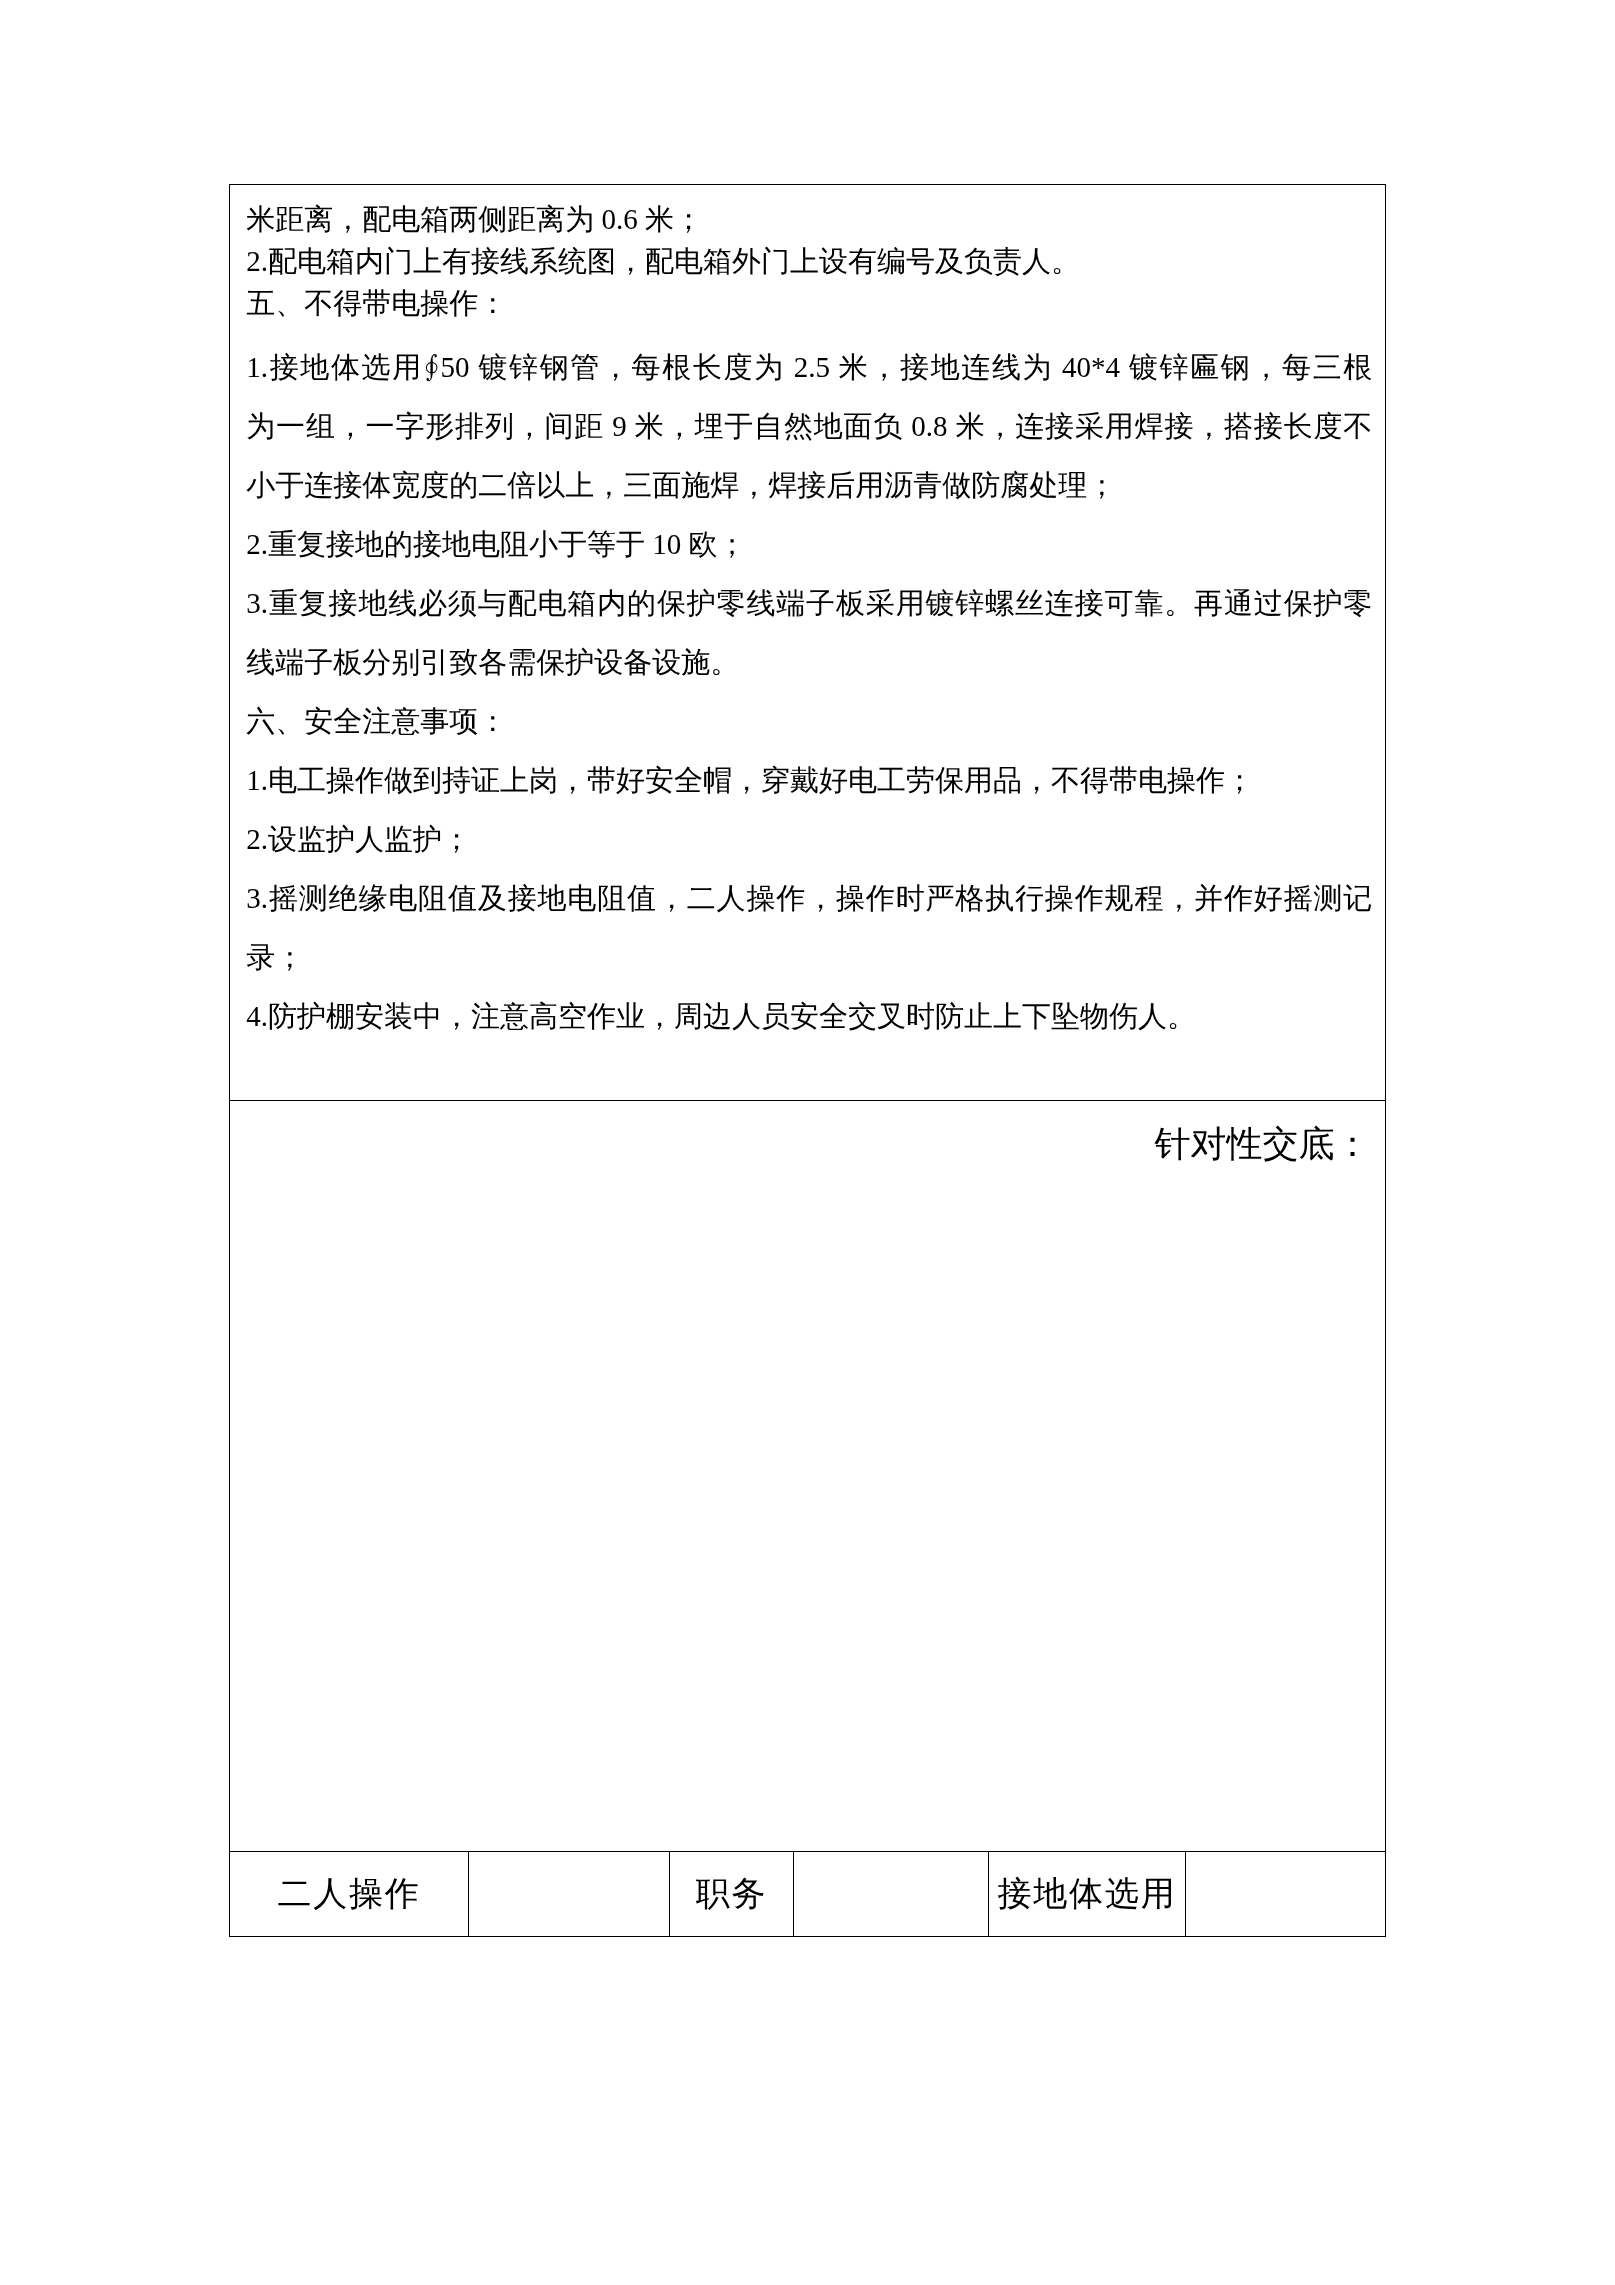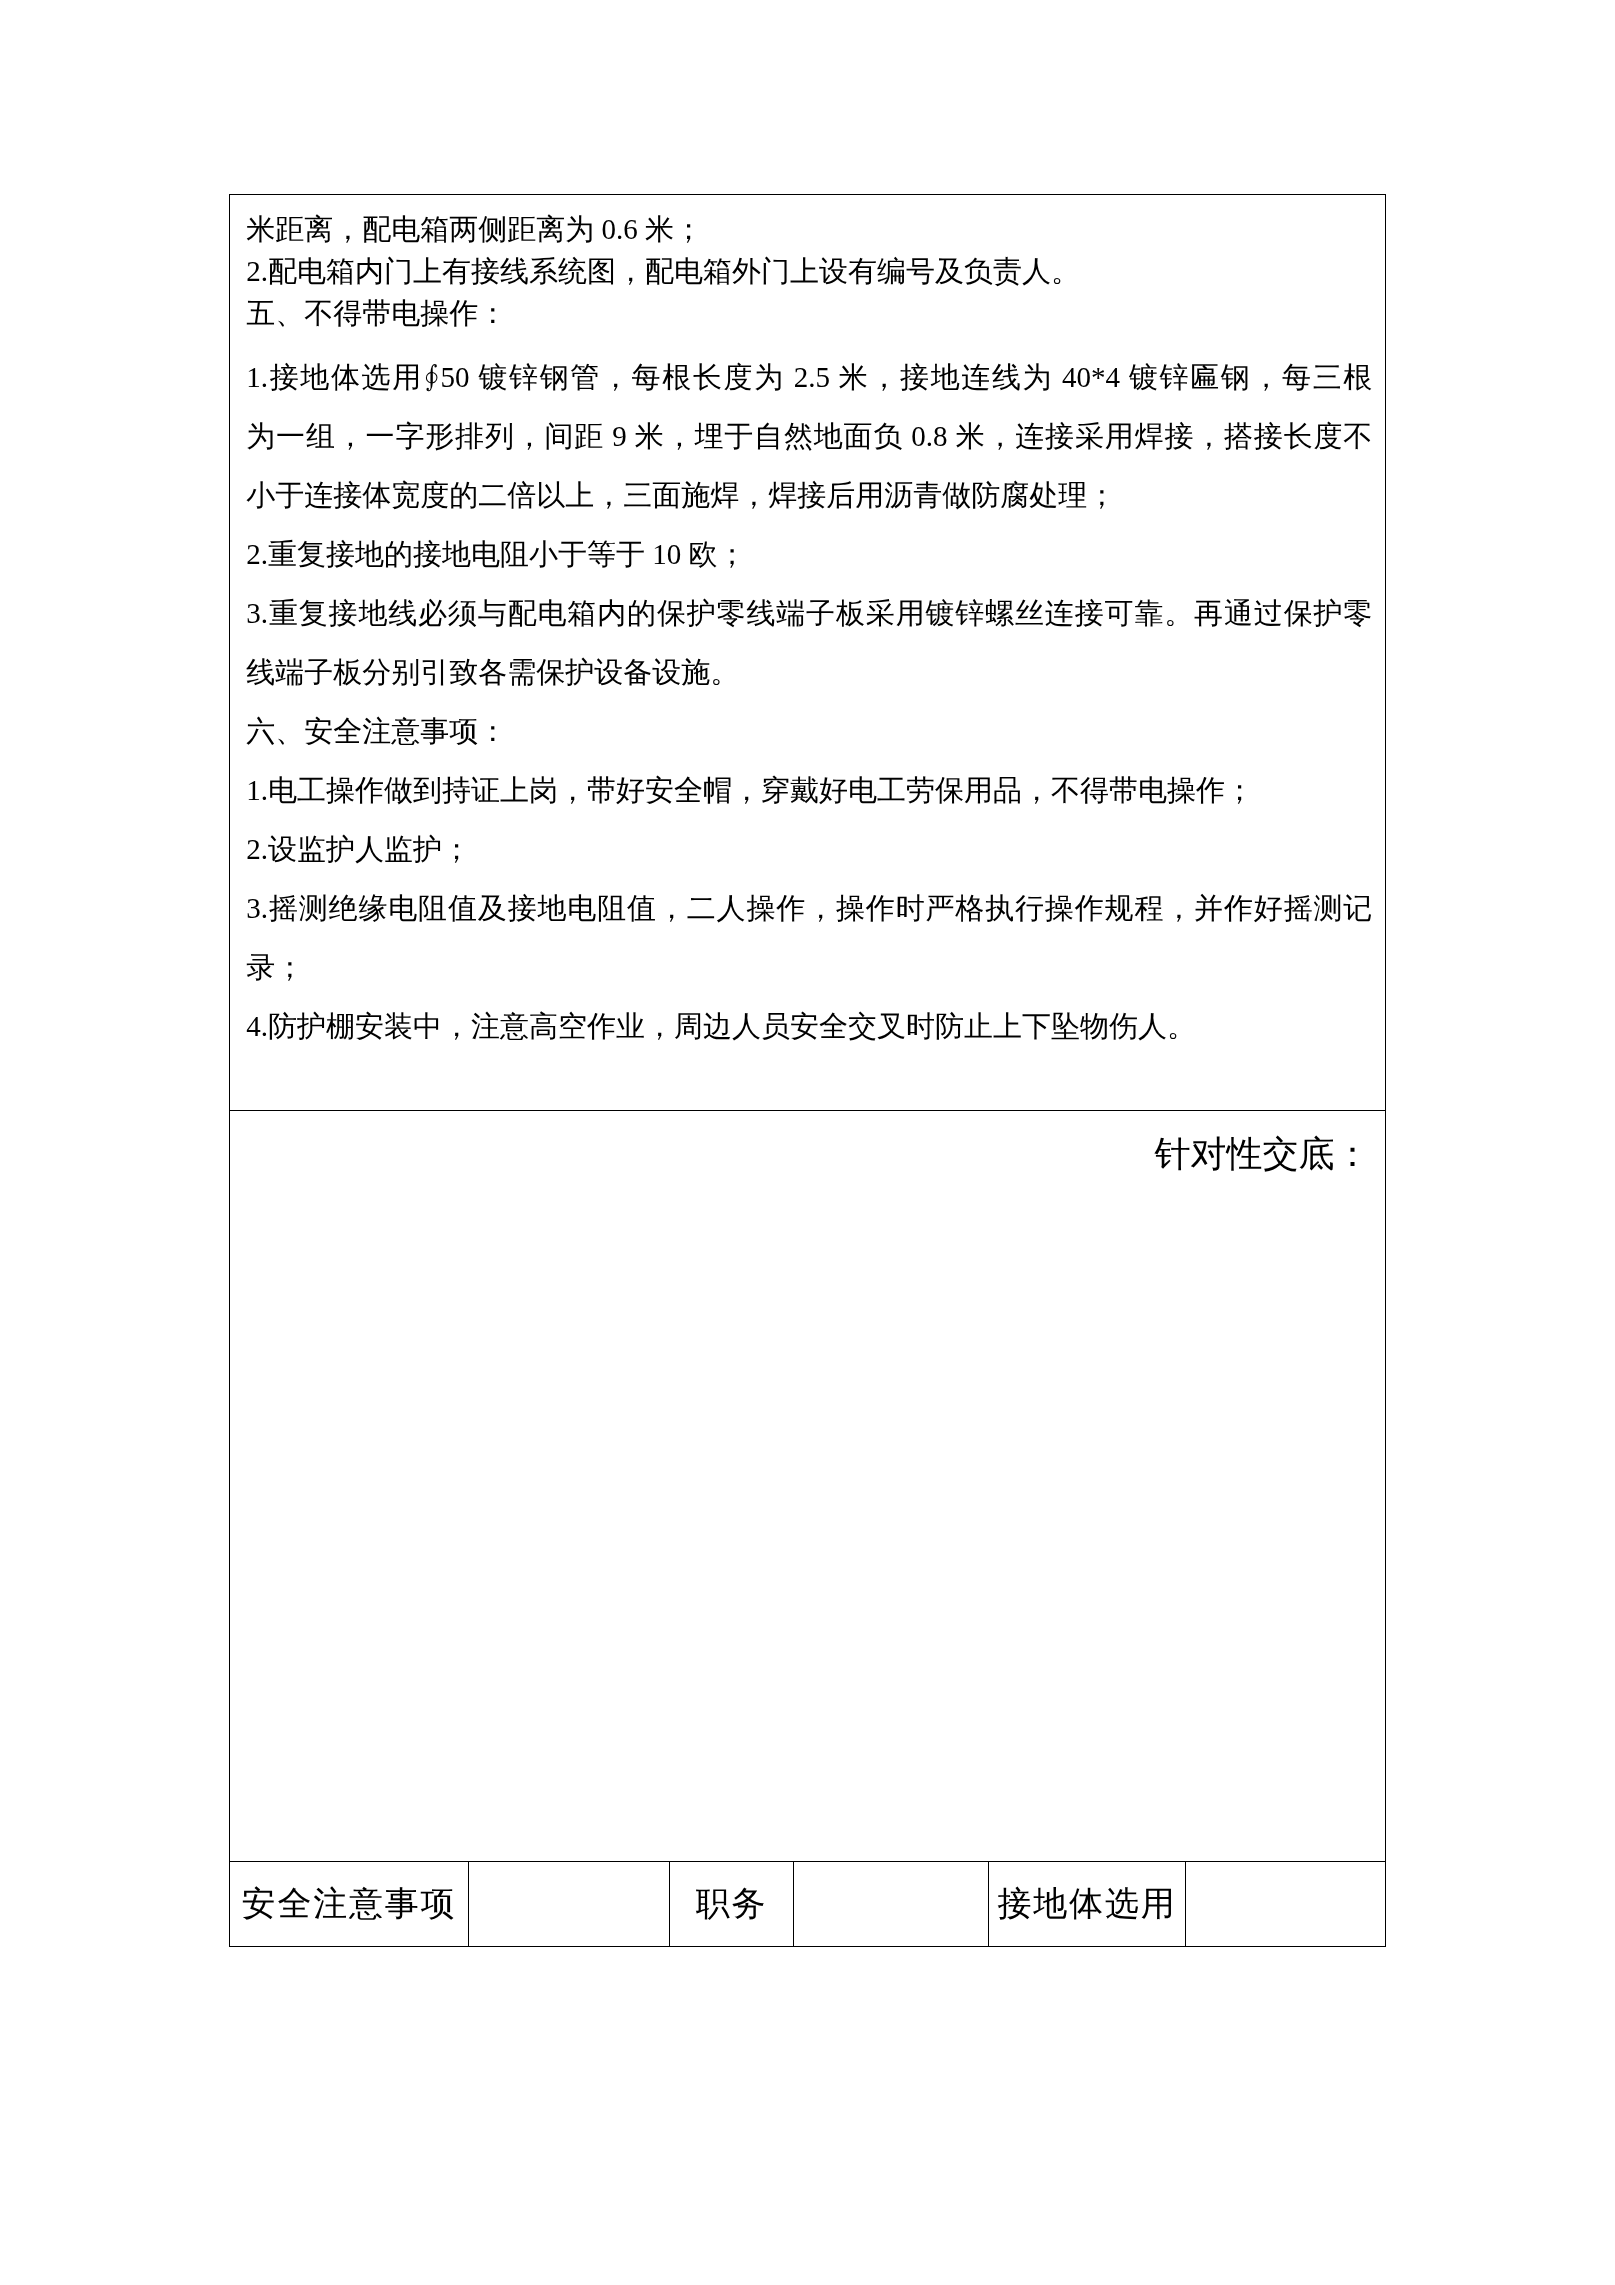--- a/index.html
+++ b/index.html
@@ -5,21 +5,21 @@
   * { margin: 0; padding: 0; box-sizing: border-box; }
   html, body { background: #ffffff; }
   body {
     width: 1616px; height: 2285px;
     position: relative;
     font-family: "Liberation Serif", "DejaVu Serif", serif;
     color: #000000;
   }
   .doc-table {
     position: absolute;
-    left: 229px; top: 194px;
+    left: 229px; top: 184px;
     width: 1156px;
     border-collapse: collapse;
     table-layout: fixed;
   }
   .doc-table td {
     border: 1.8px solid #000000;
     vertical-align: top;
     background: #ffffff;
   }
   .cell-main {
@@ -89,21 +89,21 @@
           <div class="line">4.防护棚安装中，注意高空作业，周边人员安全交叉时防止上下坠物伤人。</div>
         </div>
       </td>
     </tr>
     <tr>
       <td colspan="6" class="cell-targeted">
         <div class="targeted-label">针对性交底：</div>
       </td>
     </tr>
     <tr class="sig-row">
-      <td class="lbl">安全注意事项</td>
+      <td class="lbl">二人操作</td>
       <td class="blank"></td>
       <td class="lbl">职务</td>
       <td class="blank"></td>
       <td class="lbl">接地体选用</td>
       <td class="blank"></td>
     </tr>
   </tbody>
 </table>
 
 

